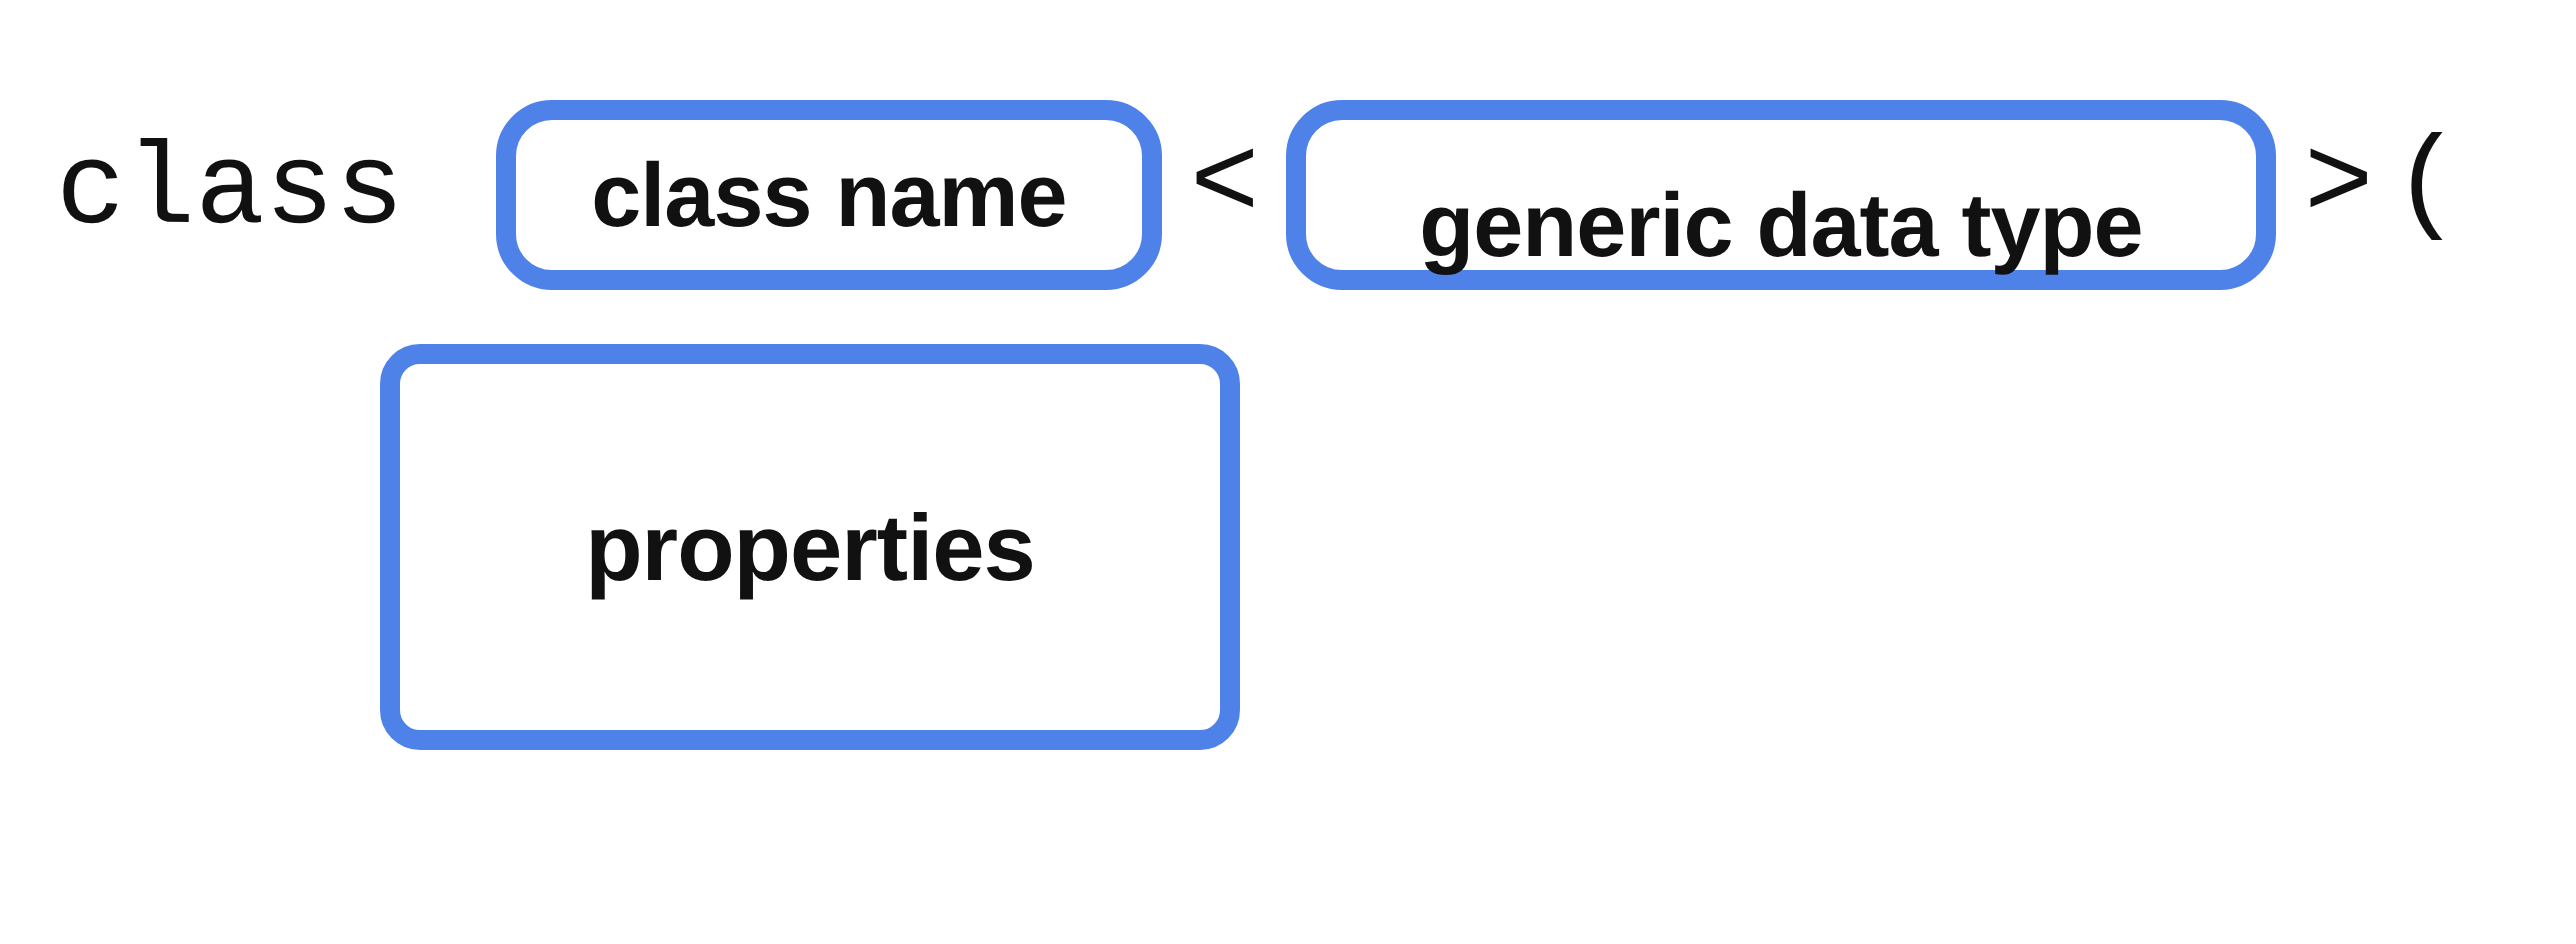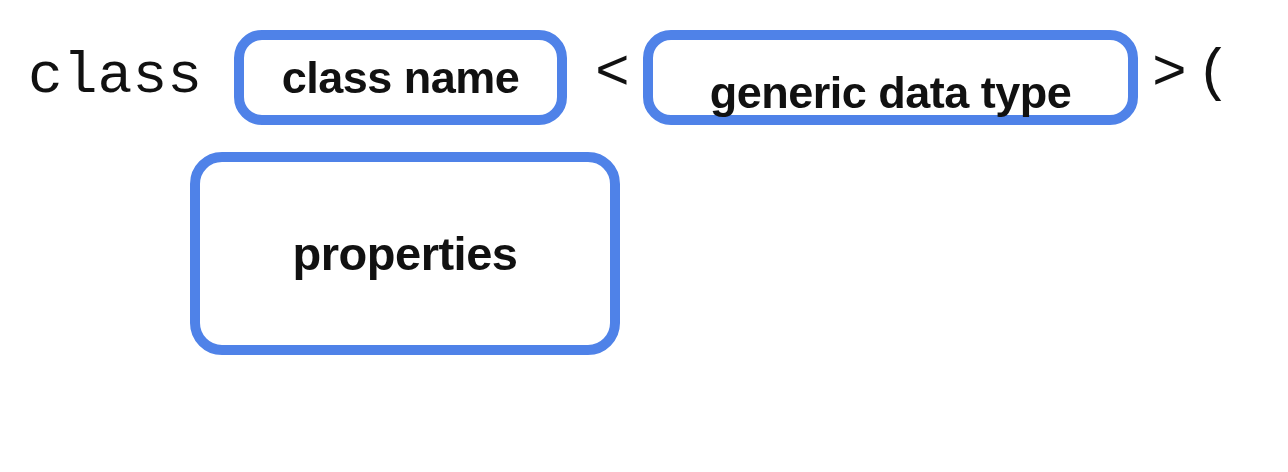--- a/index.html
+++ b/index.html
@@ -8,20 +8,21 @@
     --bg:#FFFFFF;
   }
   html,body{margin:0;padding:0;background:var(--bg);}
   .stage{
     position:relative;
     width:1288px;
     height:362px;
     background:var(--bg);
     overflow:hidden;
     font-family:"Liberation Sans","DejaVu Sans",sans-serif;
+    margin-top:20px;
   }
   .code{
     position:absolute;
     font-family:"Liberation Mono","DejaVu Sans Mono",monospace;
     font-size:58px;
     line-height:1;
     color:var(--ink);
     white-space:pre;
   }
   .pill{
@@ -39,28 +40,28 @@
     border-radius:28px;
   }
   .pill-label{
     color:var(--ink);
     font-weight:700;
     font-size:45px;
     line-height:1;
     letter-spacing:-0.5px;
     white-space:nowrap;
   }
-  #classNameBox{left:234px;width:333px;}
+  #classNameBox{left:248px;width:333px;}
   #genericBox{left:643px;width:495px;align-items:flex-end;}
   #propertiesBox{
     left:190px;
     top:152px;
     width:430px;
     height:203px;
-    border-radius:32px;
+    border-radius:20px;
     align-items:center;
   }
   #propertiesBox .pill-label{
     font-weight:600;
     font-size:47px;
   }
   #kwClass{left:28px;top:48px;}
   #symLt{left:595px;top:45px;}
   #symGt{left:1152px;top:45px;}
   #symOpenParen{left:1196px;top:45px;}

